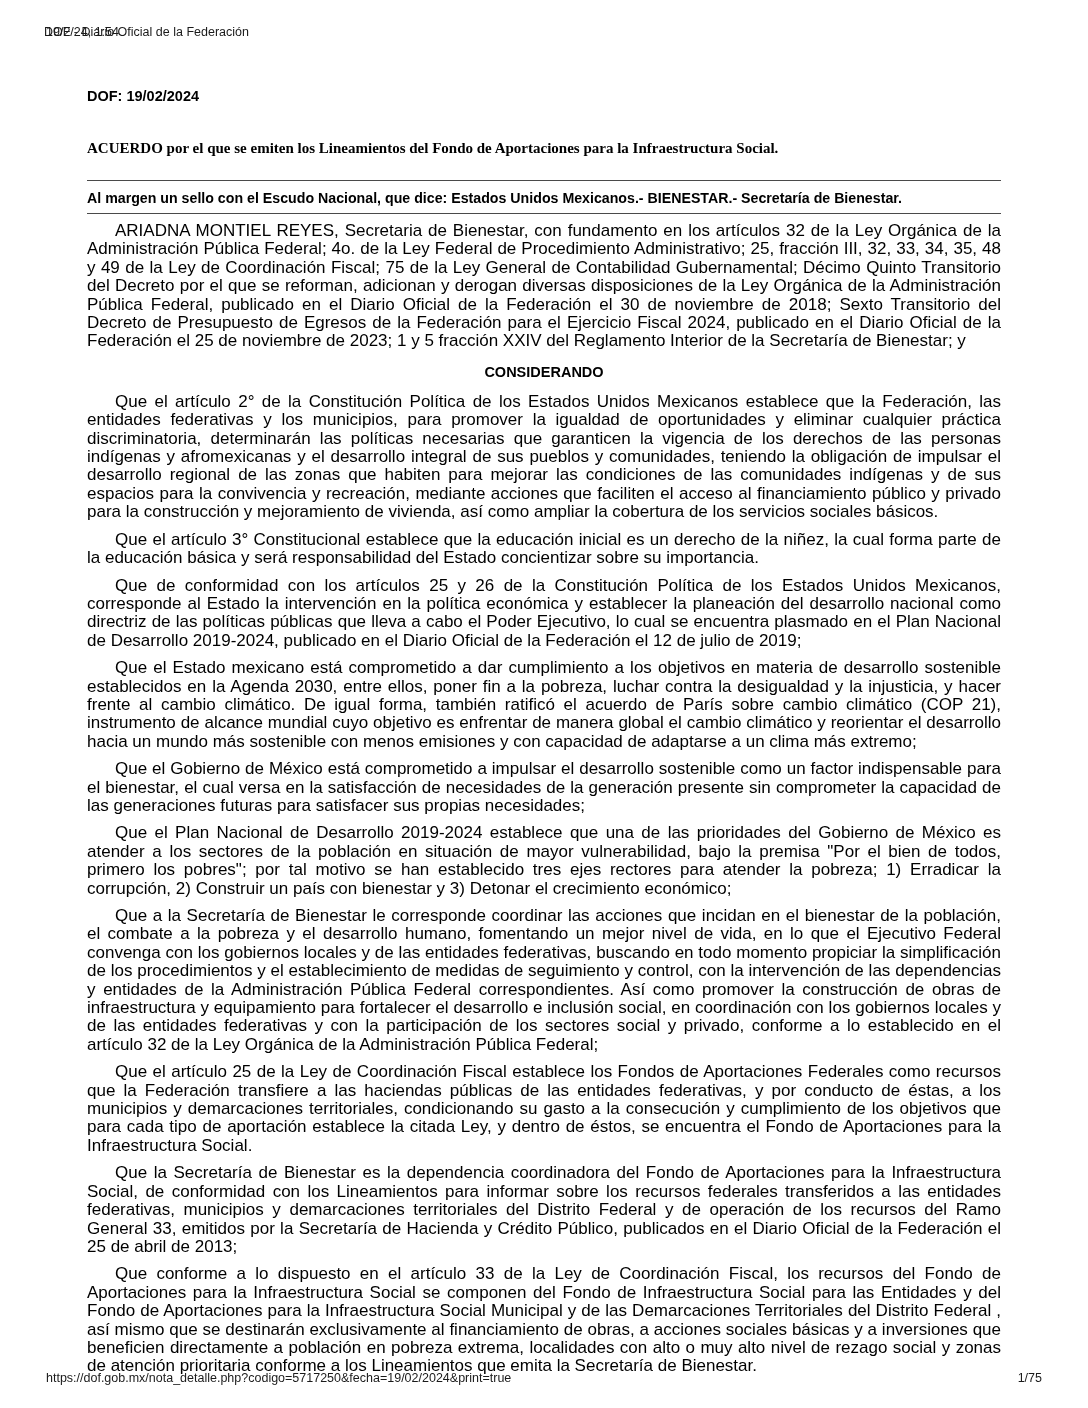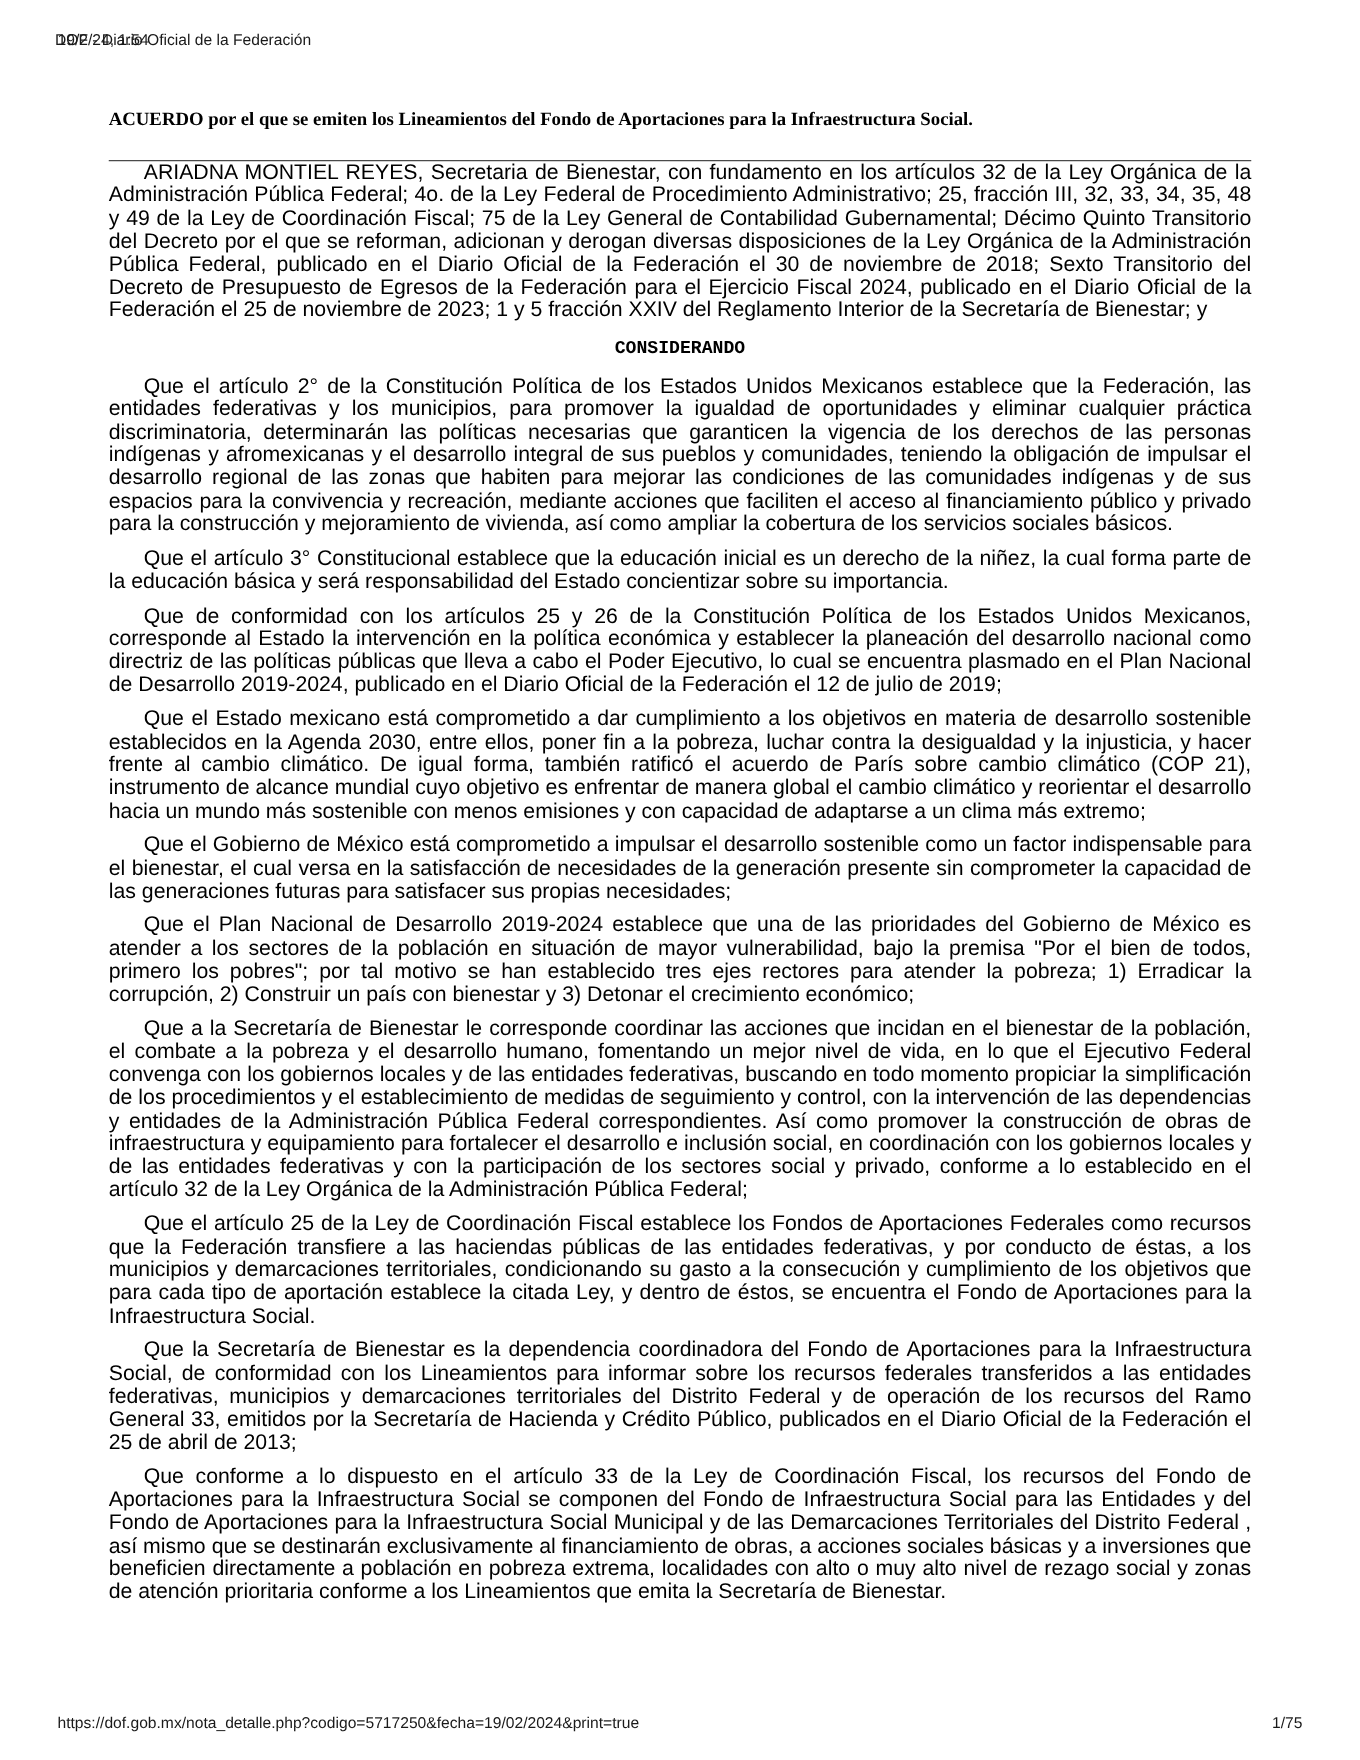--- a/index.html
+++ b/index.html
@@ -54,21 +54,21 @@
     margin-bottom: 8px;
   }
   p.para {
     font-size: 17px;
     line-height: 18.4px;
     text-align: justify;
     text-indent: 28px;
     margin: 0 0 9px 0;
   }
   .considerando {
-    font-family: Liberation Mono, monospace;
+    font-family: Liberation Sans, sans-serif;
     font-weight: bold;
     font-size: 14.5px;
     text-align: center;
     margin: 13px 0 13px 0;
   }
 
   
   .print-footer {
     position: absolute;
     bottom: 23px;
@@ -83,23 +83,25 @@
 </style>
 </head>
 <body>
 
 <header class="print-header">
   <span class="ph-datetime">19/2/24, 1:54</span>
   <div class="ph-title">DOF - Diario Oficial de la Federación</div>
 </header>
 
 <main class="page-body">
+  <div class="dof-date">DOF: 19/02/2024</div>
 
   <div class="doc-title">ACUERDO por el que se emiten los Lineamientos del Fondo de Aportaciones para la Infraestructura Social.</div>
 
+  <div class="margin-note">Al margen un sello con el Escudo Nacional, que dice: Estados Unidos Mexicanos.- BIENESTAR.- Secretaría de Bienestar.</div>
 
   <p class="para">ARIADNA MONTIEL REYES, Secretaria de Bienestar, con fundamento en los artículos 32 de la Ley Orgánica de la Administración Pública Federal; 4o. de la Ley Federal de Procedimiento Administrativo; 25, fracción III, 32, 33, 34, 35, 48 y 49 de la Ley de Coordinación Fiscal; 75 de la Ley General de Contabilidad Gubernamental; Décimo Quinto Transitorio del Decreto por el que se reforman, adicionan y derogan diversas disposiciones de la Ley Orgánica de la Administración Pública Federal, publicado en el Diario Oficial de la Federación el 30 de noviembre de 2018; Sexto Transitorio del Decreto de Presupuesto de Egresos de la Federación para el Ejercicio Fiscal 2024, publicado en el Diario Oficial de la Federación el 25 de noviembre de 2023; 1 y 5 fracción XXIV del Reglamento Interior de la Secretaría de Bienestar; y</p>
 
   <div class="considerando">CONSIDERANDO</div>
 
   <p class="para">Que el artículo 2° de la Constitución Política de los Estados Unidos Mexicanos establece que la Federación, las entidades federativas y los municipios, para promover la igualdad de oportunidades y eliminar cualquier práctica discriminatoria, determinarán las políticas necesarias que garanticen la vigencia de los derechos de las personas indígenas y afromexicanas y el desarrollo integral de sus pueblos y comunidades, teniendo la obligación de impulsar el desarrollo regional de las zonas que habiten para mejorar las condiciones de las comunidades indígenas y de sus espacios para la convivencia y recreación, mediante acciones que faciliten el acceso al financiamiento público y privado para la construcción y mejoramiento de vivienda, así como ampliar la cobertura de los servicios sociales básicos.</p>
   <p class="para">Que el artículo 3° Constitucional establece que la educación inicial es un derecho de la niñez, la cual forma parte de la educación básica y será responsabilidad del Estado concientizar sobre su importancia.</p>
   <p class="para">Que de conformidad con los artículos 25 y 26 de la Constitución Política de los Estados Unidos Mexicanos, corresponde al Estado la intervención en la política económica y establecer la planeación del desarrollo nacional como directriz de las políticas públicas que lleva a cabo el Poder Ejecutivo, lo cual se encuentra plasmado en el Plan Nacional de Desarrollo 2019-2024, publicado en el Diario Oficial de la Federación el 12 de julio de 2019;</p>
   <p class="para">Que el Estado mexicano está comprometido a dar cumplimiento a los objetivos en materia de desarrollo sostenible establecidos en la Agenda 2030, entre ellos, poner fin a la pobreza, luchar contra la desigualdad y la injusticia, y hacer frente al cambio climático. De igual forma, también ratificó el acuerdo de París sobre cambio climático (COP 21), instrumento de alcance mundial cuyo objetivo es enfrentar de manera global el cambio climático y reorientar el desarrollo hacia un mundo más sostenible con menos emisiones y con capacidad de adaptarse a un clima más extremo;</p>
   <p class="para">Que el Gobierno de México está comprometido a impulsar el desarrollo sostenible como un factor indispensable para el bienestar, el cual versa en la satisfacción de necesidades de la generación presente sin comprometer la capacidad de las generaciones futuras para satisfacer sus propias necesidades;</p>

